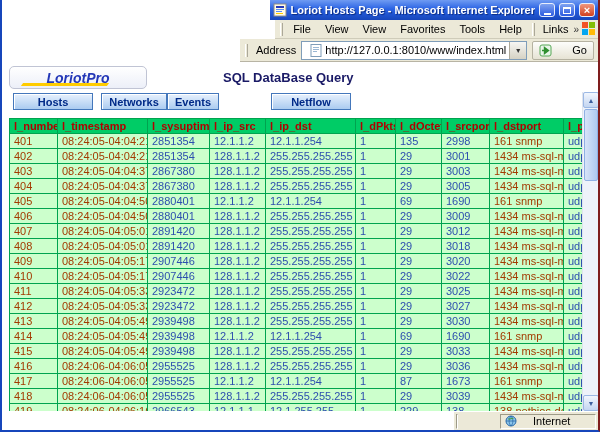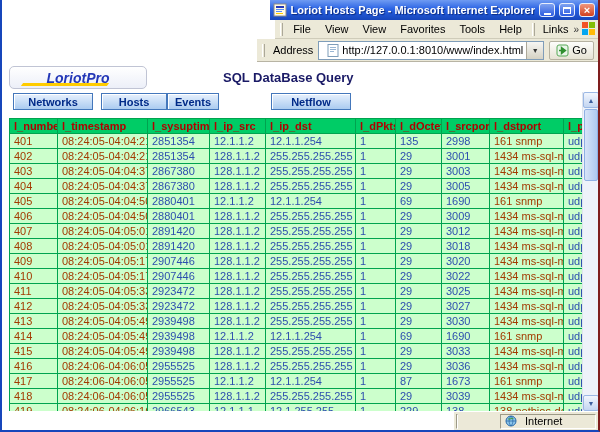--- a/index.html
+++ b/index.html
@@ -36,21 +36,21 @@
 
   
   .addressbar { height:23px; flex:0 0 23px; background:#ece9d8; display:flex; align-items:center;
                 padding:2px 4px 2px 2px; gap:5px; border-bottom:1px solid #b8b4a4; }
   .addr-label { font-size:11px; color:#000; }
   .addr-input { flex:1; height:19px; background:#fff; border:1px solid #7f9db9; display:flex;
                 align-items:center; gap:3px; padding-left:8px; }
   .addr-text { font-size:11px; color:#000; flex:1; white-space:nowrap; overflow:hidden; }
   .addr-drop { width:17px; height:17px; background:linear-gradient(#f6f6f3,#d5d2c4); border-left:1px solid #aca899;
                display:flex; align-items:center; justify-content:center; font-size:7px; color:#333; }
-  .go-btn { display:flex; align-items:center; gap:3px; font-size:11px; color:#000; padding:0 6px; height:19px;
+  .go-btn { display:flex; align-items:center; gap:20px; font-size:11px; color:#000; padding:0 6px; height:19px;
             background:linear-gradient(#fdfdfb,#e6e3d4); border:1px solid #b5b2a1; border-radius:2px; }
 
   
   .content { flex:1 1 auto; background:#fff; position:relative; overflow:hidden; padding:3px 0 0 6px; }
   .page-head { display:flex; align-items:center; height:25px; }
   .logo { width:138px; height:23px; border:1px solid #c0c4d4; border-radius:5px;
           background:linear-gradient(#ffffff,#eceff8); position:relative;
           display:flex; align-items:center; justify-content:center; }
   .logo-text { font-style:italic; font-weight:bold; font-size:14px; color:#2438b8; z-index:1; }
   .logo-underline { position:absolute; left:12px; bottom:2px; width:86px; height:3px; background:#ffcc00;
@@ -82,21 +82,21 @@
             display:flex; align-items:center; justify-content:center; }
   .sb-up { top:0; } .sb-down { bottom:0; }
   .sb-thumb { position:absolute; top:17px; left:1px; width:14px; height:72px;
               background:linear-gradient(90deg,#d7e3f8,#aec8ef); border:1px solid #8fb0e4; border-radius:2px; }
 
   
   .statusbar { height:19px; flex:0 0 19px; background:#ece9d8; border-top:1px solid #fff;
                display:flex; align-items:center; gap:2px; padding:2px 2px; font-size:11px; }
   .pane { height:15px; border:1px solid; border-color:#9d9a87 #fff #fff #9d9a87; }
   .pane-main { flex:1; }
-  .pane-zone { width:96px; display:flex; align-items:center; gap:8px; padding:0 4px; color:#000;margin-left:40px; }
+  .pane-zone { width:96px; display:flex; align-items:center; gap:16px; padding:0 4px; color:#000;margin-left:40px; }
 </style>
 </head>
 <body>
 
 <div class="window">
 
   <div class="titlebar">
     <svg width="14" height="14" viewBox="0 0 14 14">
       <rect x="1" y="1" width="12" height="12" fill="#fffbe6" stroke="#8a8a8a"></rect>
       <rect x="3" y="3" width="8" height="2" fill="#2438b8"></rect>
@@ -162,22 +162,22 @@
   <div class="content">
     <div class="page-head">
       <span class="logo">
         <span class="logo-text">LoriotPro</span>
         <span class="logo-underline"></span>
       </span>
       <span class="page-title">SQL DataBase Query</span>
     </div>
 
     <div class="nav">
+        <div class="navbtn">Hosts</div>
         <div class="navbtn">Networks</div>
-        <div class="navbtn">Hosts</div>
         <div class="navbtn">Events</div>
         <div class="navbtn">Netflow</div>
       </div>
 
     <table class="datatable">
         <colgroup>
           <col style="width: 48px;">
           <col style="width: 90px;">
           <col style="width: 62px;">
           <col style="width: 56px;">

